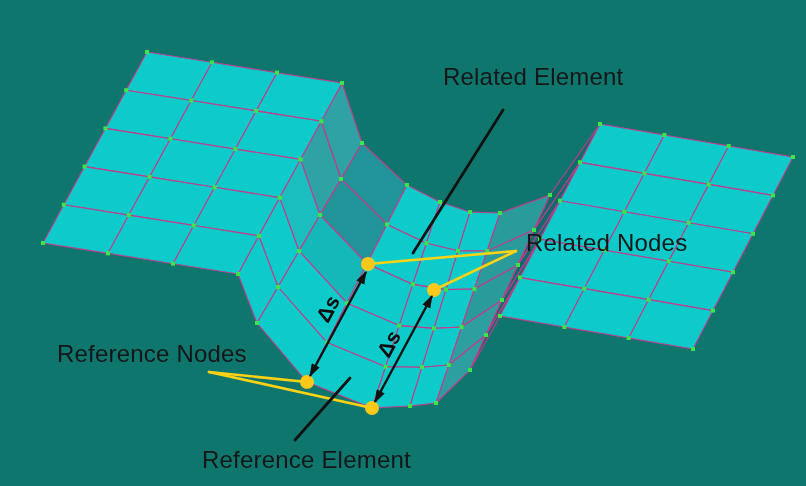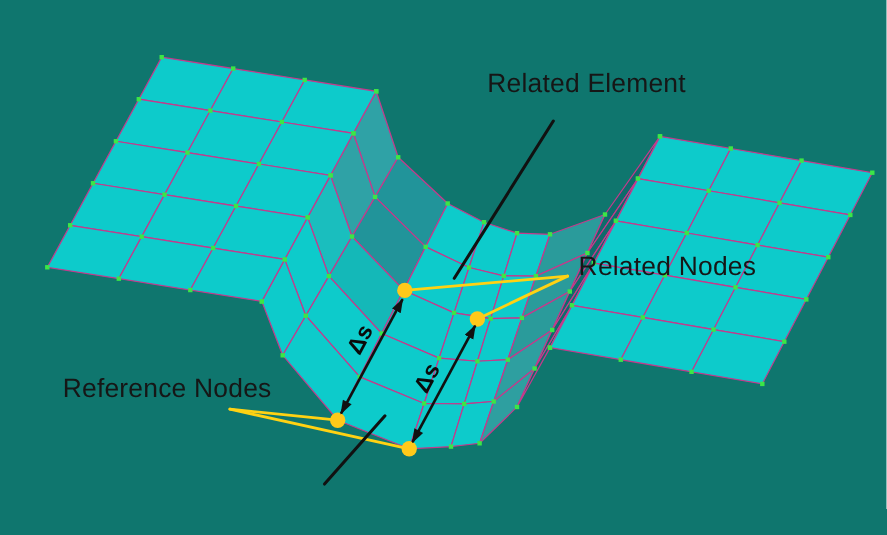--- a/index.html
+++ b/index.html
@@ -208,17 +208,18 @@
       <line x1="503" y1="110" x2="413" y2="253" stroke="#111111" stroke-width="2.8" stroke-linecap="round"></line>
       <line x1="295" y1="440" x2="350" y2="378" stroke="#111111" stroke-width="2.8" stroke-linecap="round"></line>
     </svg>
 
   <div class="fig-label" id="lbl-related-element" style="left: 443px; top: 63px;">Related Element</div>
 
   <div class="fig-label" id="lbl-related-nodes" style="left: 526px; top: 229px; text-align: center;">Related Nodes</div>
 
   <div class="fig-label" id="lbl-reference-nodes" style="left: 57px; top: 340px;">Reference Nodes</div>
 
+  <div class="fig-label" id="lbl-reference-element" style="left: 202px; top: 446px;">Reference Element</div>
 
   <div class="ds-label" style="left: 328px; top: 309px; --rot: -62deg;">Δs</div>
 
   <div class="ds-label" style="left: 389px; top: 344px; --rot: -62deg;">Δs</div>
 </div>
 
 </body></html>

